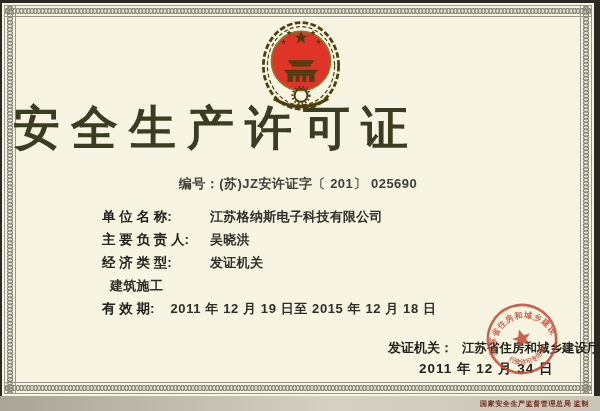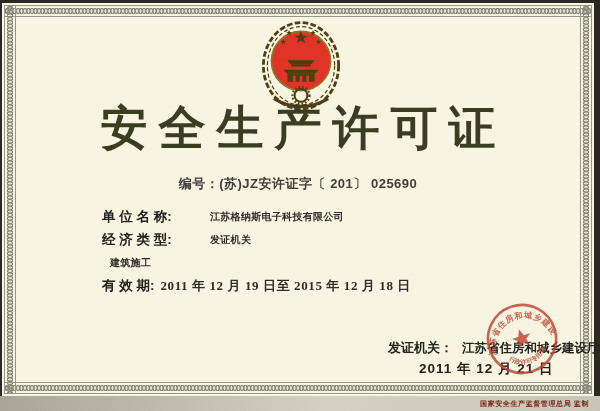--- a/index.html
+++ b/index.html
@@ -35,36 +35,36 @@
   }
   .chain-top { top:2px; }
   .chain-bottom { bottom:2px; }
   .chain-left { left:2px; }
   .chain-right { right:2px; }
 
   .emblem { position:absolute; left:259px; top:17px; width:80px; height:98px; }
 
   .title {
     position:absolute; top:99px; left:0; width:100%;
-    text-align:center; font-size:47px; font-weight:bold;
+    text-align:left; font-size:47px; font-weight:bold;
     color:#3a3d22; letter-spacing:11px; text-indent:11px;
     font-family:"Liberation Sans", sans-serif; line-height:1.1;
   }
   .number {
     position:absolute; top:172px; left:0; width:100%;
     text-align:center; font-size:13px; color:#3e3e36;
     letter-spacing:0.5px; font-weight:600;
   }
 
   .fields { position:absolute; left:100px; top:202px; right:30px; }
   .frow { height:23.2px; display:flex; align-items:center; white-space:nowrap; }
   .flabel { display:inline-block; width:100px; font-size:13.5px; font-weight:bold; color:#23231d; flex:0 0 auto; }
-  .fvalue { font-size:10px; font-weight:600; color:#2e2d27; margin-left:8px; letter-spacing:0.3px; }
+  .fvalue { font-size:13px; font-weight:600; color:#2e2d27; margin-left:8px; letter-spacing:0.3px; }
   .row-validity .flabel { width:auto; }
-  .row-validity .fvalue { margin-left:6px; font-size:13px; letter-spacing:0.6px;font-family:Liberation Serif, serif; }
+  .row-validity .fvalue { margin-left:16px; font-size:13px; letter-spacing:0.6px; }
 
   .issuer { position:absolute; left:386px; top:336px; font-size:13px; font-weight:bold; color:#23231d; white-space:nowrap; }
   .issuer .ivalue { margin-left:9px; font-size:12.5px; }
   .issue-date { position:absolute; left:417px; top:357px; font-size:13.5px; font-weight:bold; color:#23231d; letter-spacing:1px; white-space:nowrap; }
 
   .stamp { position:absolute; left:483px; top:299px; width:74px; height:74px; transform:rotate(-18deg); opacity:0.82; }
 
   .bottom-strip {
     position:absolute; left:0; bottom:0; width:600px; height:15px;
     background:linear-gradient(90deg,#a9a698,#d4d1c3 55%,#c9c6b8);
@@ -119,37 +119,41 @@
     <div class="title">安全生产许可证</div>
 
     <div class="number">编号：(苏)JZ安许证字〔 201〕 025690</div>
 
     <div class="fields">
       <div class="frow">
         <span class="flabel">单 位 名 称:</span>
         <span class="fvalue">江苏格纳斯电子科技有限公司</span>
       </div>
       <div class="frow">
+        <span class="flabel">主 要 负 责 人:</span>
+        <span class="fvalue">吴晓洪</span>
+      </div>
+      <div class="frow">
         <span class="flabel">经 济 类 型:</span>
         <span class="fvalue">发证机关</span>
       </div>
       <div class="frow">
         <span class="fvalue">建筑施工</span>
       </div>
       <div class="frow row-validity">
         <span class="flabel">有 效 期:</span>
         <span class="fvalue">2011 年 12 月 19 日至 2015 年 12 月 18 日</span>
       </div>
     </div>
 
     <div class="issuer">
       <span>发证机关：</span><span class="ivalue">江苏省住房和城乡建设厅</span>
     </div>
 
-    <div class="issue-date">2011 年 12 月 21 日</div>
+    <div class="issue-date">2011 年 12 月 34 日</div>
 
     <svg class="stamp" viewBox="0 0 100 100" xmlns="http://www.w3.org/2000/svg">
       <defs>
         <path id="stamp-arc-top" d="M 10,62 A 40,40 0 1 1 90,62" fill="none"></path>
         <path id="stamp-arc-bottom" d="M 23,70 A 33,33 0 0 0 77,70" fill="none"></path>
         <polygon id="stamp-star" points="0,-10 2.94,-3.09 9.51,-3.09 4.05,1.18 5.88,8.09 0,4 -5.88,8.09 -4.05,1.18 -9.51,-3.09 -2.94,-3.09"></polygon>
       </defs>
       <circle cx="50" cy="50" r="46" fill="none" stroke="#bf4430" stroke-width="3.5"></circle>
       <use href="#stamp-star" transform="translate(50,50) scale(1.35)" fill="#bf4430"></use>
       <text fill="#bf4430" font-size="11" font-weight="bold" letter-spacing="1">

